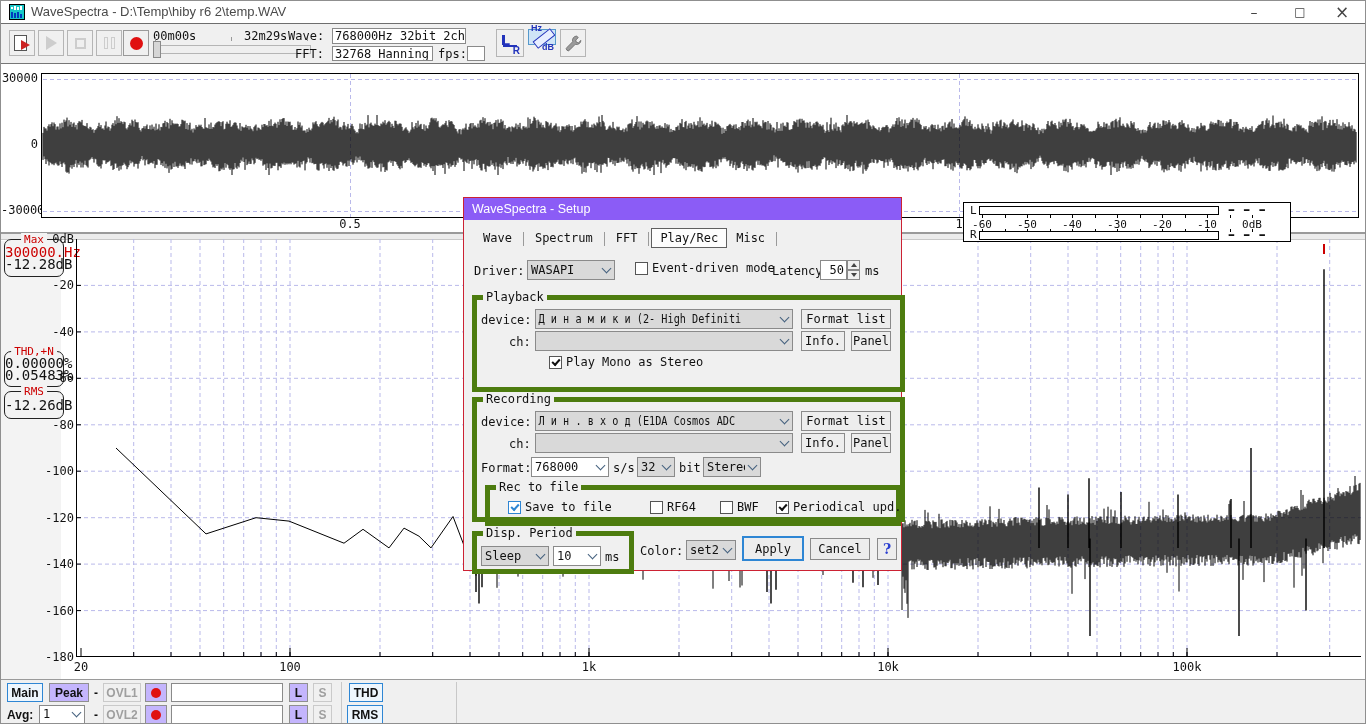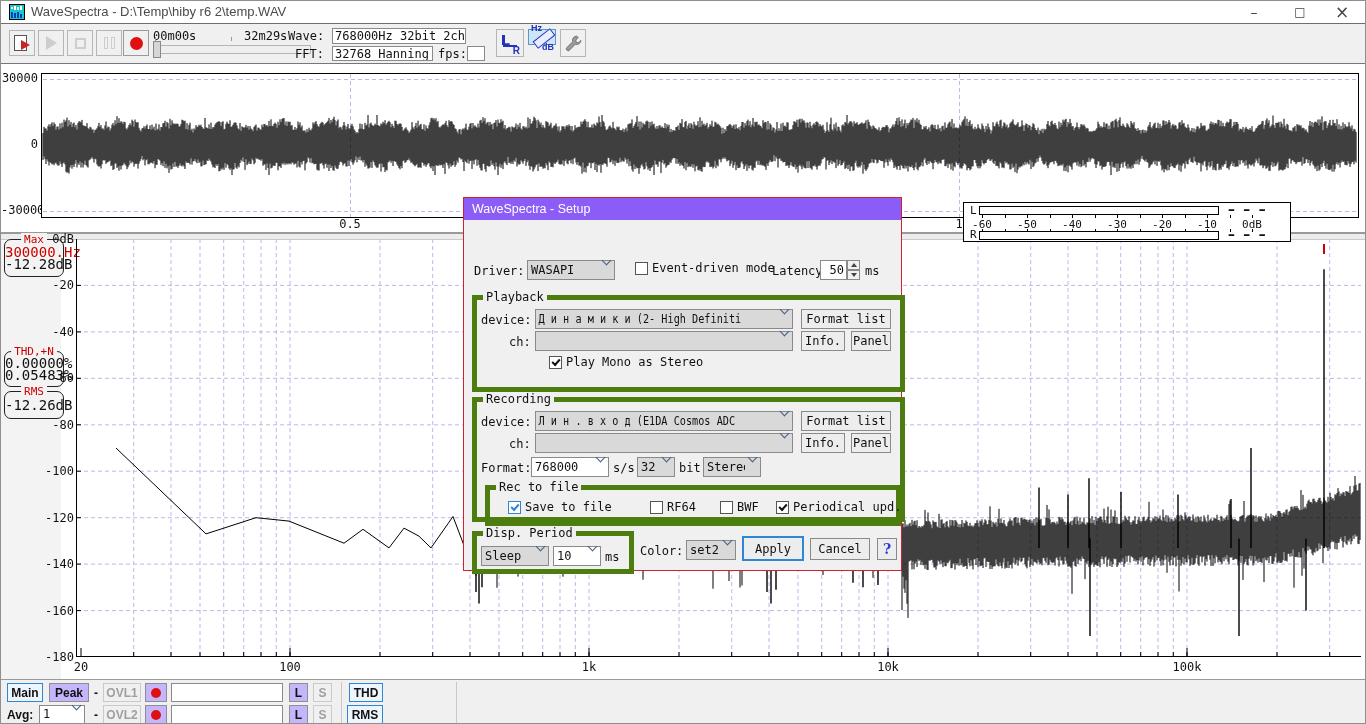--- a/index.html
+++ b/index.html
@@ -45,21 +45,21 @@
   
   #dialog{left:462px;top:196px;width:439px;height:374px;background:#f0f0f0;border:1px solid #c23;box-sizing:border-box;z-index:10;}
   #dlg-title{left:0;top:0;width:437px;height:22px;background:#8b5cf6;color:#fff;font:12.5px "Liberation Sans",sans-serif;
              display:flex;align-items:center;padding-left:8px;box-sizing:border-box;}
   .tab{display:inline-block;padding:3px 9px;cursor:default;}
   .tab.sel{border:1px solid #606060;background:#fdfdfd;padding:2px 8px;}
   .tabsep{display:inline-block;width:1px;height:14px;background:#9a9a9a;margin:0 2px;vertical-align:middle;}
   fieldset.grp{position:absolute;border:5px solid #4d7c0f;margin:0;padding:0;background:transparent;}
   fieldset.grp legend{font:12px "DejaVu Sans Mono",monospace;padding:0 3px;margin-left:6px;}
   .dlabel{position:absolute;white-space:nowrap;}
-  .combo{position:absolute;height:20px;background:#d9d9d9;border:1px solid #8a8a8a;box-sizing:border-box;display:flex;align-items:flex-start;}
+  .combo{position:absolute;height:20px;background:#d9d9d9;border:1px solid #8a8a8a;box-sizing:border-box;display:flex;align-items:center;}
   .combo.white{background:#fff;}
   .cval{flex:1;overflow:hidden;white-space:pre;padding-left:3px;line-height:18px;}
   .cval.squeeze{transform:scaleX(0.85);transform-origin:left center;}
   .carrow{width:15px;display:flex;align-items:center;justify-content:center;}
   .carrow i{width:6px;height:6px;border-right:1.6px solid #44617e;border-bottom:1.6px solid #44617e;transform:rotate(45deg);margin-top:-4px;}
   .dbtn{position:absolute;background:#ededed;border:1px solid #8a8a8a;box-sizing:border-box;
         display:flex;align-items:center;justify-content:center;white-space:nowrap;}
   .cb{position:absolute;display:flex;align-items:center;white-space:nowrap;}
   .cbbox{width:13px;height:13px;background:#fff;border:1px solid #555;box-sizing:border-box;margin-right:4px;position:relative;flex:none;}
   .cbbox.checked::after{content:"";position:absolute;left:1.5px;top:2px;width:6px;height:3px;
@@ -371,20 +371,21 @@
       </div>
     <div class="abs" style="left:6px;top:25px;font-size:11px">R</div>
     <div class="mbar" style="top:28px"></div>
     <span class="dashes" style="left:262px;top:25px">---</span>
   </div>
 
   <div id="dialog" class="abs">
     <div id="dlg-title" class="abs">
       <span>WaveSpectra - Setup</span>
     </div>
+    <div id="tab-row" class="abs" style="left:10px;top:30px;width:420px;height:22px"><span class="tab">Wave</span><span class="tabsep"></span><span class="tab">Spectrum</span><span class="tabsep"></span><span class="tab">FFT</span><span class="tabsep"></span><span class="tab sel">Play/Rec</span><span class="tab">Misc</span><span class="tabsep"></span></div>
 
     <div class="dlabel" style="left:10px;top:66px">Driver:</div>
     <div class="combo" style="left:63px;top:62px;width:88px">
       <span class="cval">WASAPI</span>
       <span class="carrow">
           <i></i>
         </span>
     </div>
     <span class="cb" style="left:171px;top:63px">
       <span class="cbbox"></span>

